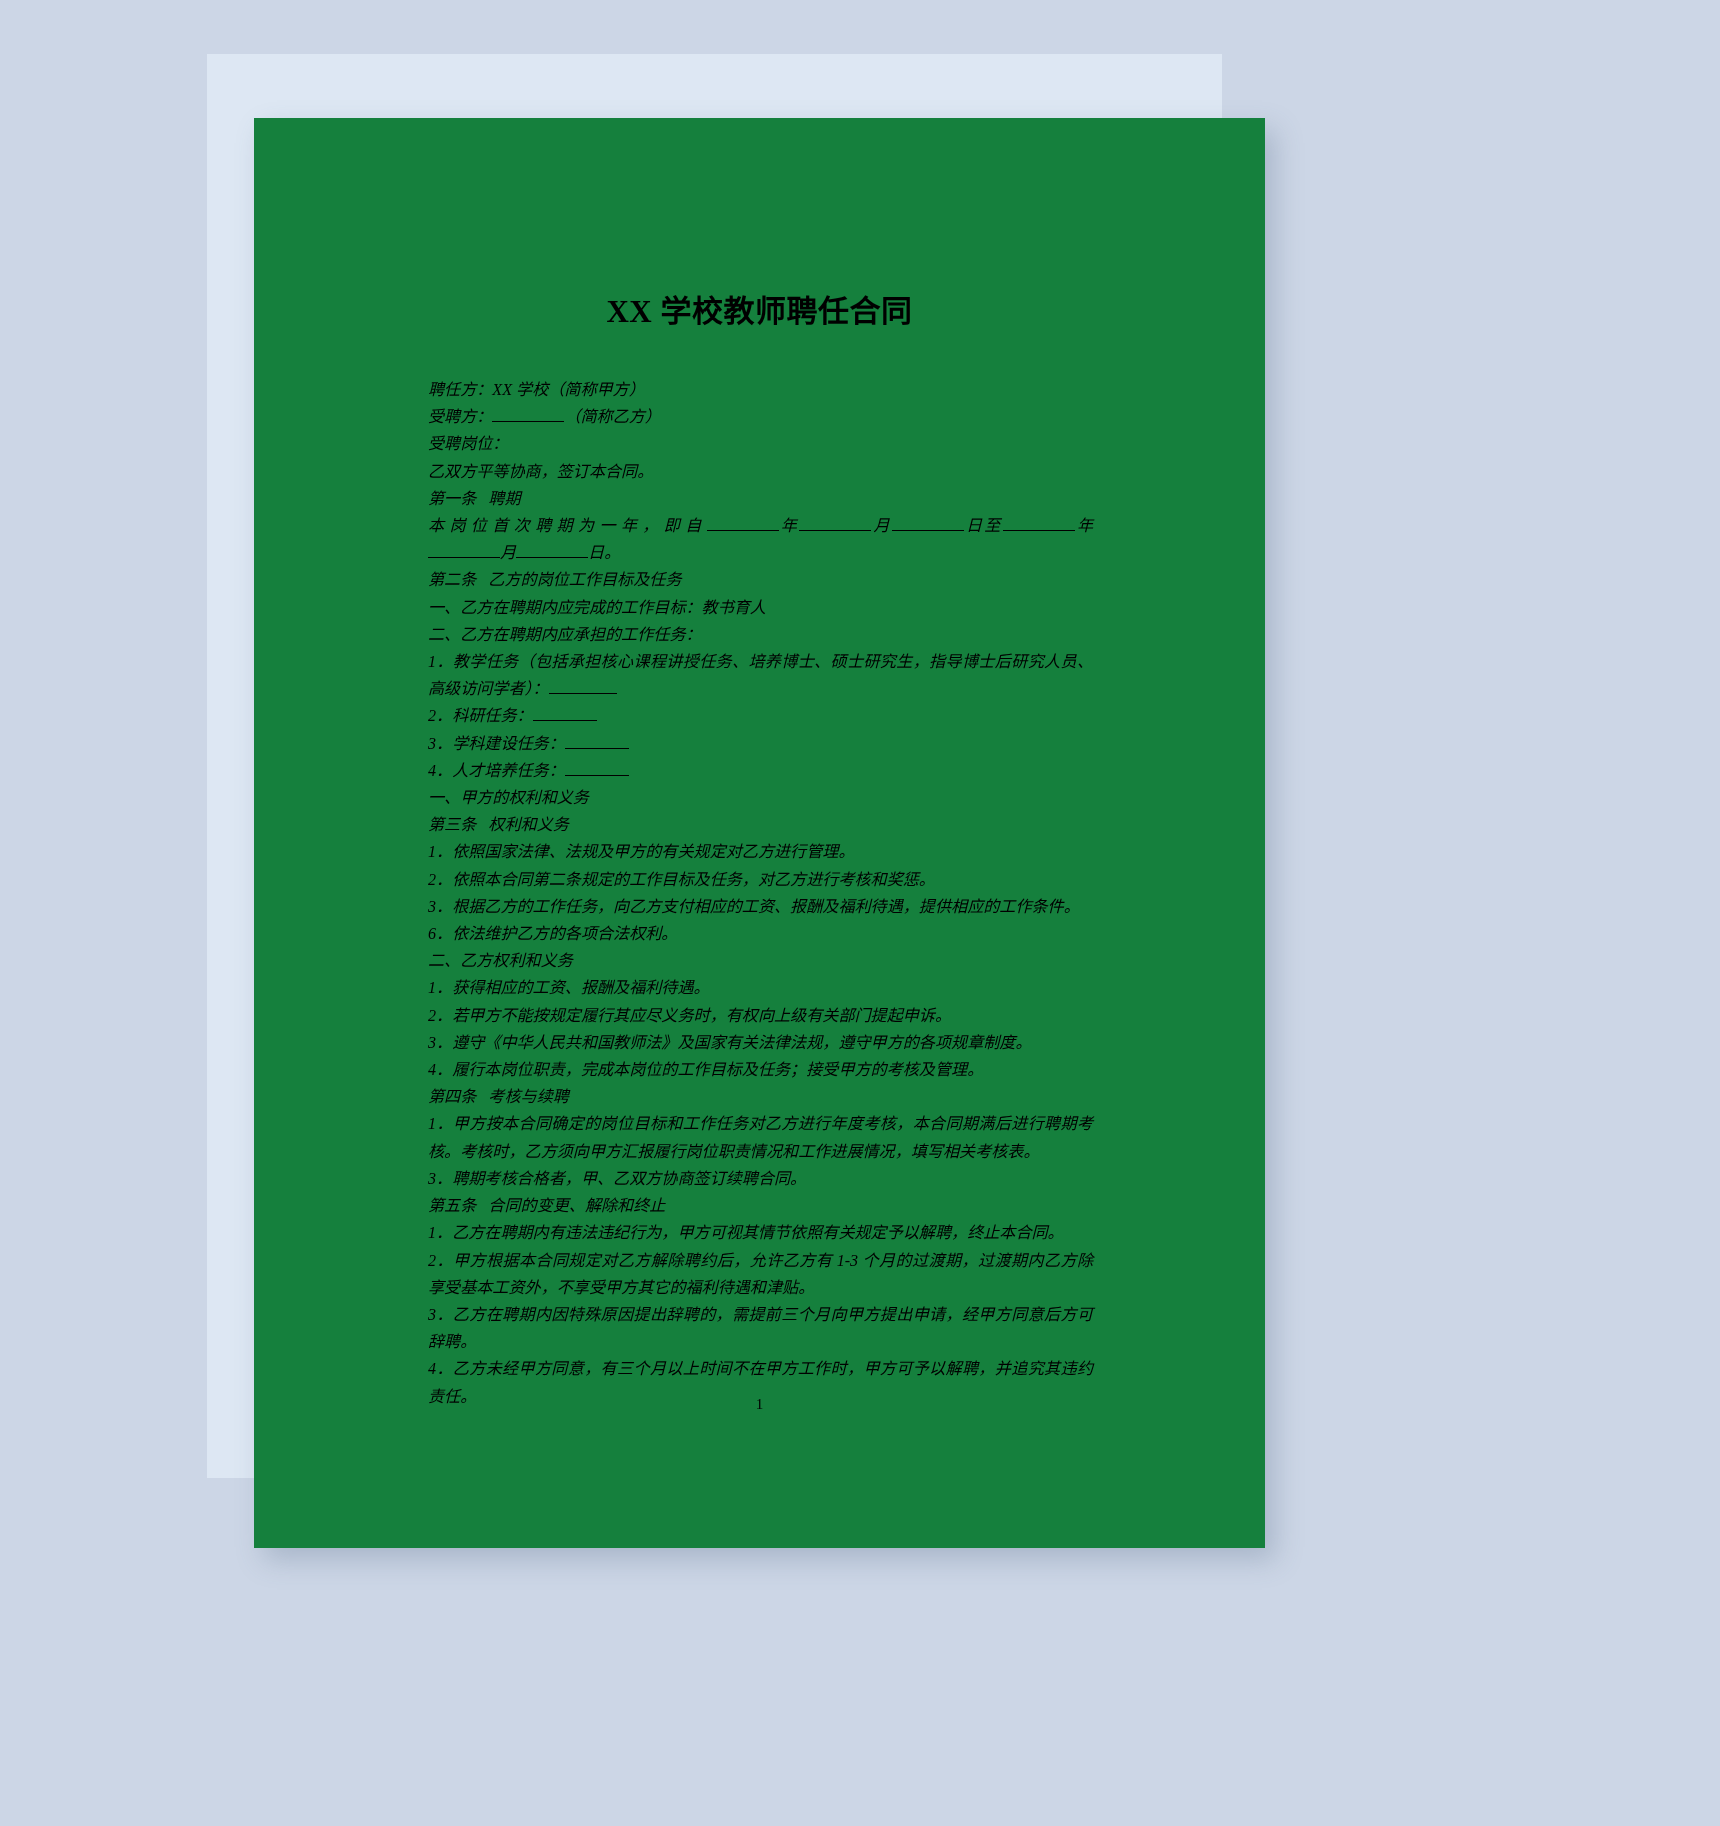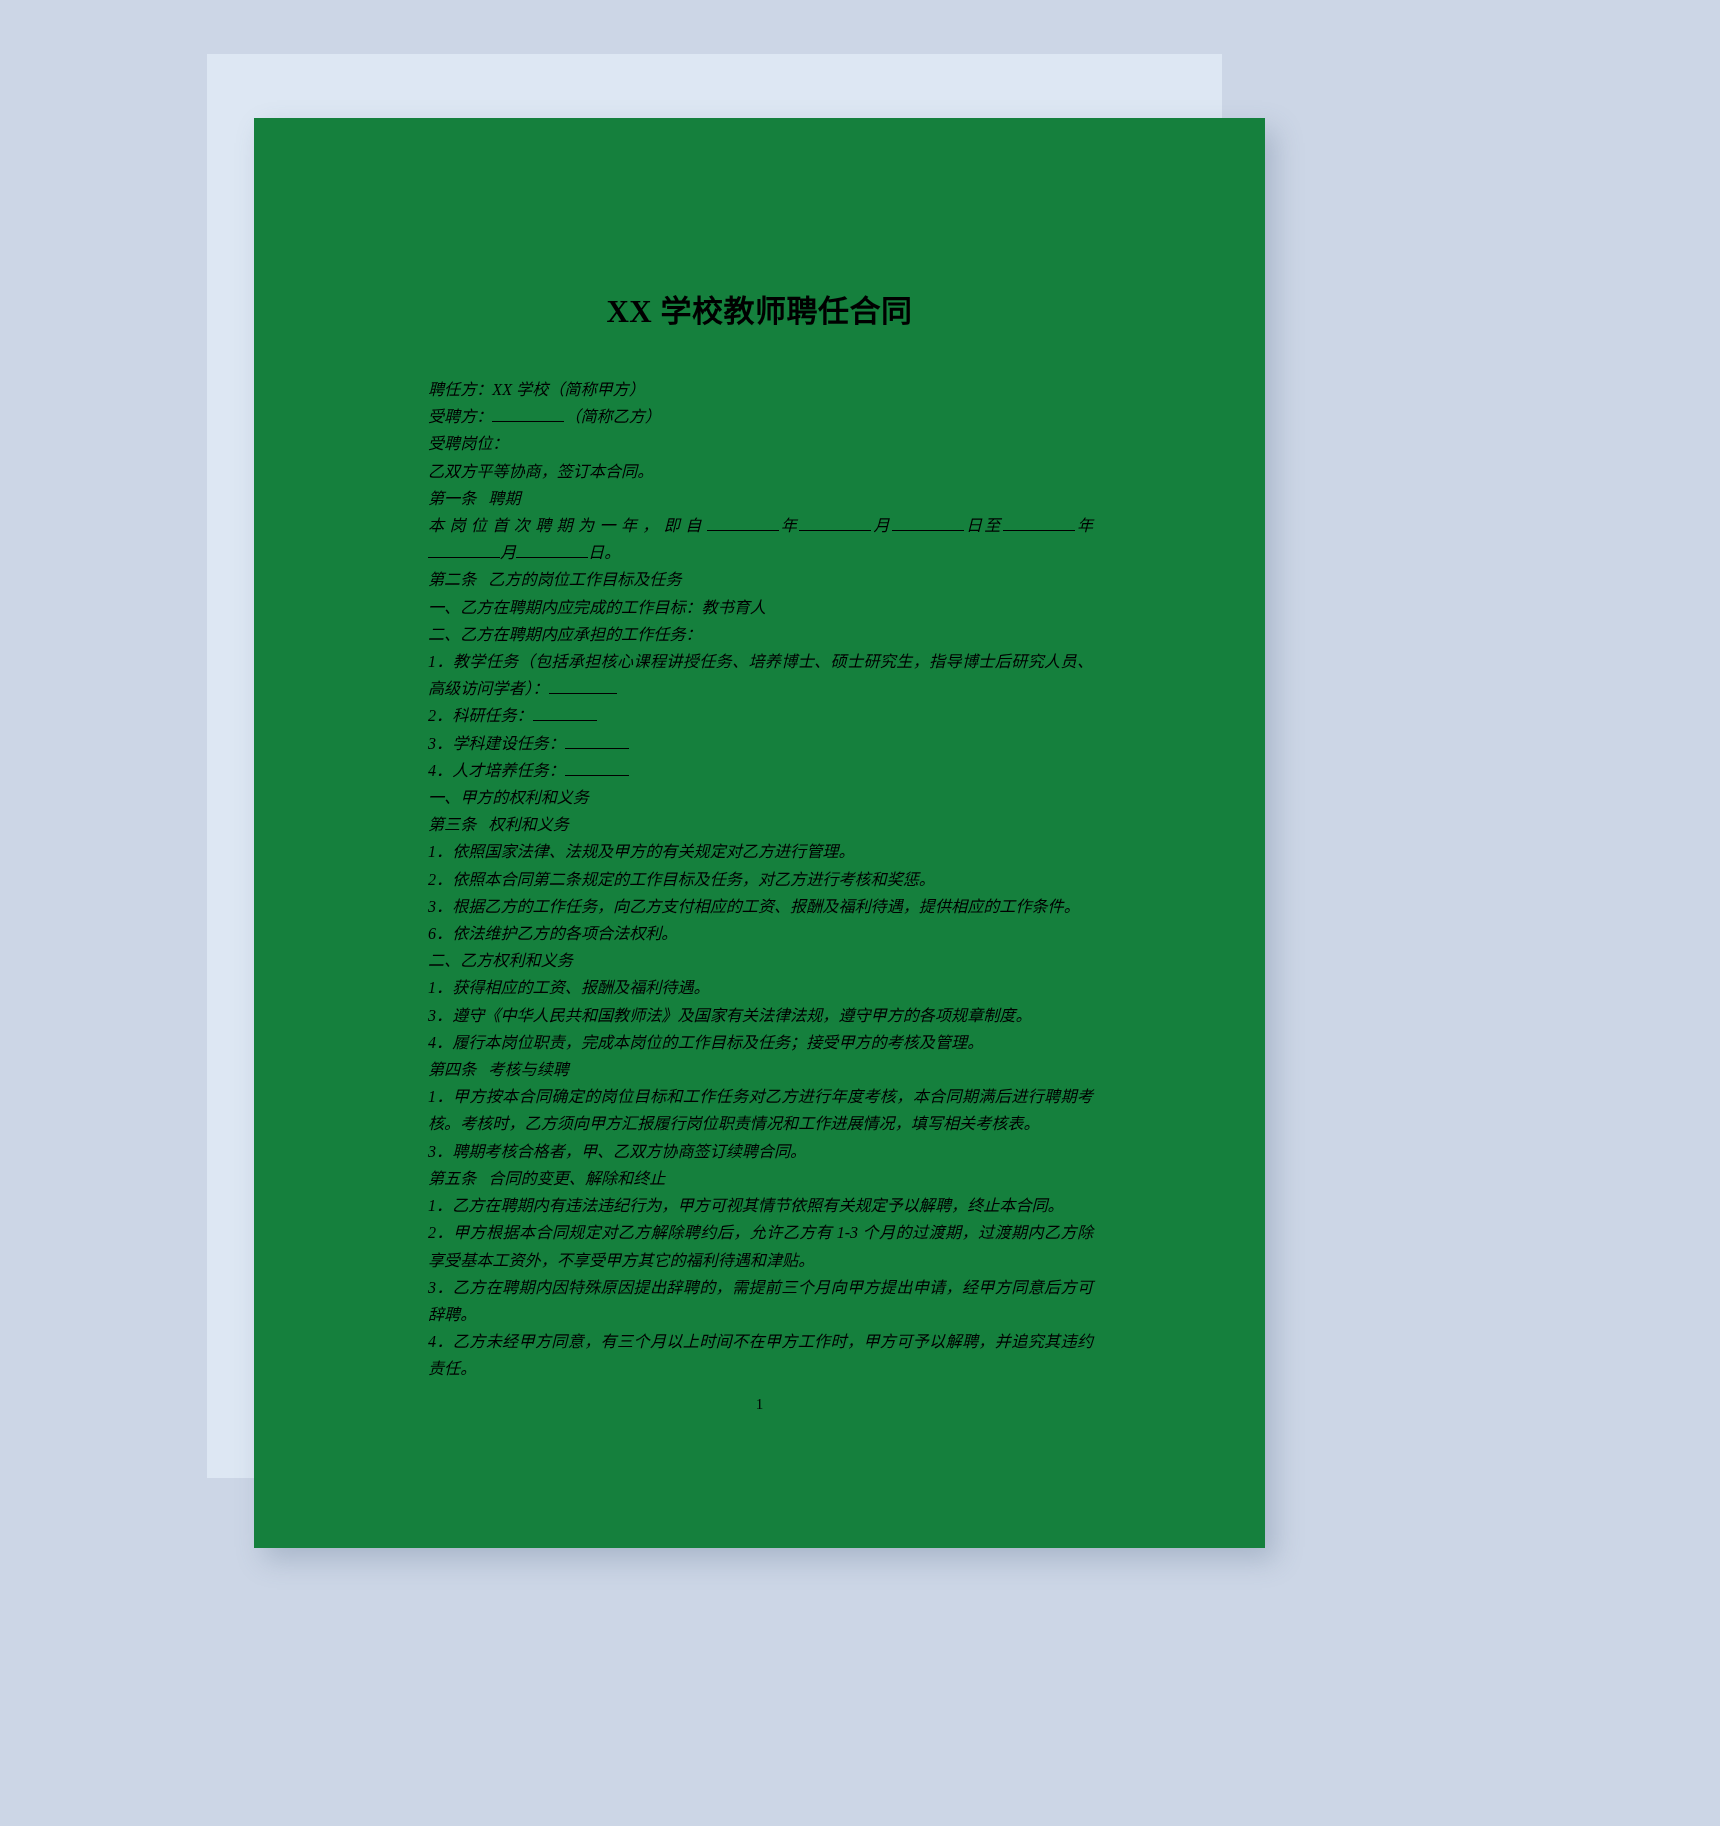--- a/index.html
+++ b/index.html
@@ -156,20 +156,21 @@
 
         <p class="ln">一、甲方的权利和义务</p>
 
         <p class="ln"><span>第三条</span>&nbsp;&nbsp;&nbsp;<span>权利和义务</span></p>
         <p class="ln">1．依照国家法律、法规及甲方的有关规定对乙方进行管理。</p>
         <p class="ln">2．依照本合同第二条规定的工作目标及任务，对乙方进行考核和奖惩。</p>
         <p class="ln">3．根据乙方的工作任务，向乙方支付相应的工资、报酬及福利待遇，提供相应的工作条件。</p>
         <p class="ln">6．依法维护乙方的各项合法权利。</p>
         <p class="ln">二、乙方权利和义务</p>
         <p class="ln">1．获得相应的工资、报酬及福利待遇。</p>
+        <p class="ln">2．若甲方不能按规定履行其应尽义务时，有权向上级有关部门提起申诉。</p>
         <p class="ln">3．遵守《中华人民共和国教师法》及国家有关法律法规，遵守甲方的各项规章制度。</p>
         <p class="ln">4．履行本岗位职责，完成本岗位的工作目标及任务；接受甲方的考核及管理。</p>
 
         <p class="ln"><span>第四条</span>&nbsp;&nbsp;&nbsp;<span>考核与续聘</span></p>
 
         <p class="ln">1．甲方按本合同确定的岗位目标和工作任务对乙方进行年度考核，本合同期满后进行聘期考核。考核时，乙方须向甲方汇报履行岗位职责情况和工作进展情况，填写相关考核表。</p>
         <p class="ln">3．聘期考核合格者，甲、乙双方协商签订续聘合同。</p>
 
         <p class="ln"><span>第五条</span>&nbsp;&nbsp;&nbsp;<span>合同的变更、解除和终止</span></p>
 

